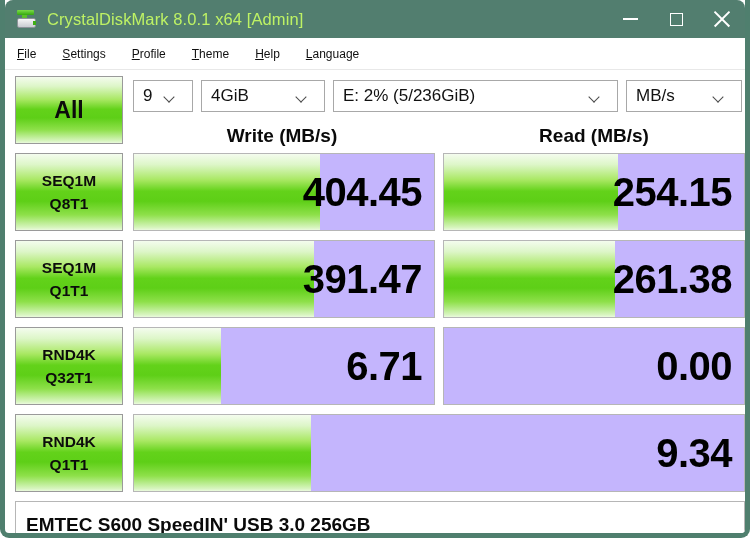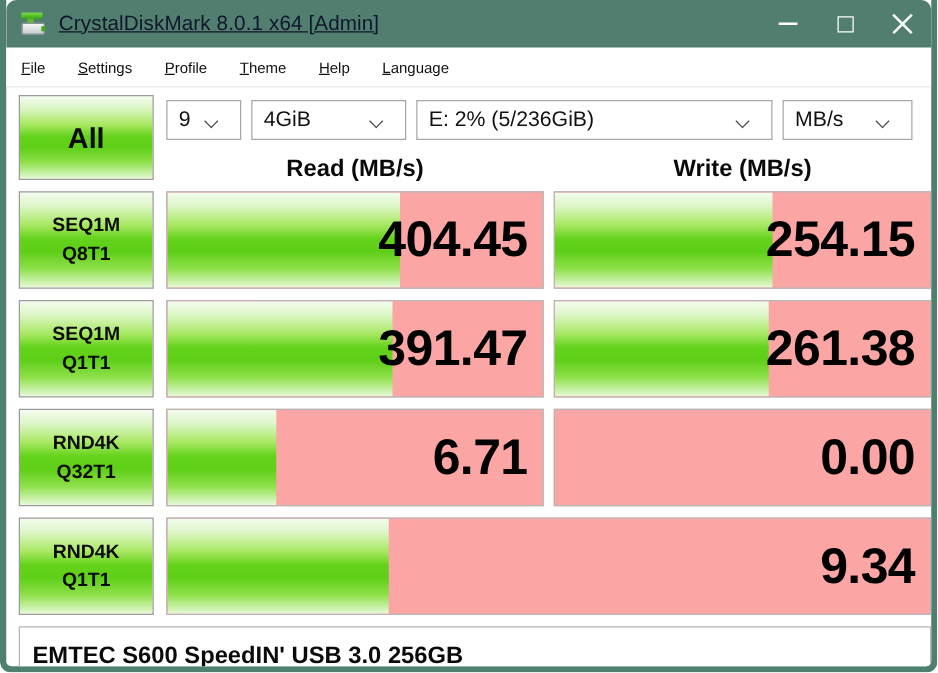--- a/index.html
+++ b/index.html
@@ -67,25 +67,24 @@
     border-radius: 2px;
     box-sizing: border-box;
   }
   .app-icon .drive-led {
     position: absolute;
     right: 2px; top: 13px;
     width: 3px; height: 4px;
     background: #3fae15;
   }
   .title-text {
-    color: #0f172a;
+    color: #bef264;
     font-size: 16.5px;
     letter-spacing: .1px;
     white-space: nowrap;
-    text-decoration: underline;
   }
   .winbtns {
     position: absolute;
     right: 0; top: 0;
     height: 38px;
     display: flex;
     align-items: stretch;
   }
   .winbtn {
     width: 46px;
@@ -189,21 +188,21 @@
     position: absolute;
     left: 0; top: 0;
     width: 7px; height: 7px;
     border-left: 1.4px solid #4a4a4a;
     border-bottom: 1.4px solid #4a4a4a;
     transform: rotate(-45deg);
   }
   .combo-count { width: 60px; }
   .combo-size  { width: 124px; }
   .combo-drive { width: 285px; }
-  .combo-unit  { width: 104px; }
+  .combo-unit  { width: 116px; }
 
   
   .greenface {
     background: linear-gradient(to bottom,
       #f4fcee 0%,
       #ddf6c8 14%,
       #a9e863 34%,
       #63d21a 49%,
       #5ecf17 62%,
       #8ee04a 80%,
@@ -267,21 +266,21 @@
   .test-btn .t1, .test-btn .t2 {
     font-size: 15.5px;
     font-weight: bold;
     color: #0c0c0c;
     line-height: 1;
   }
   .cell {
     flex: 1 1 0;
     position: relative;
     border: 1px solid #b6b6b6;
-    background: #fca5a5;
+    background: #c4b5fd;
     box-sizing: border-box;
     overflow: hidden;
     display: flex;
     align-items: center;
     justify-content: flex-end;
   }
   .cell.read  { margin-left: 10px; }
   .cell.write { margin-left: 8px; }
   .cell .bar {
     position: absolute;
@@ -373,22 +372,22 @@
         </div>
         <div class="combo combo-unit">
           <span class="val">MB/s</span>
           <span class="chev"></span>
         </div>
       </div>
     </div>
 
     <div class="headrow">
       <div class="head-spacer"></div>
+      <div class="head-cell write">Write (MB/s)</div>
       <div class="head-cell read">Read (MB/s)</div>
-      <div class="head-cell write">Write (MB/s)</div>
     </div>
 
     <div class="rows">
 
       <div class="row">
         <div class="test-btn greenface">
           <span class="t1">SEQ1M</span>
           <span class="t2">Q8T1</span>
         </div>
         <div class="cell read">

